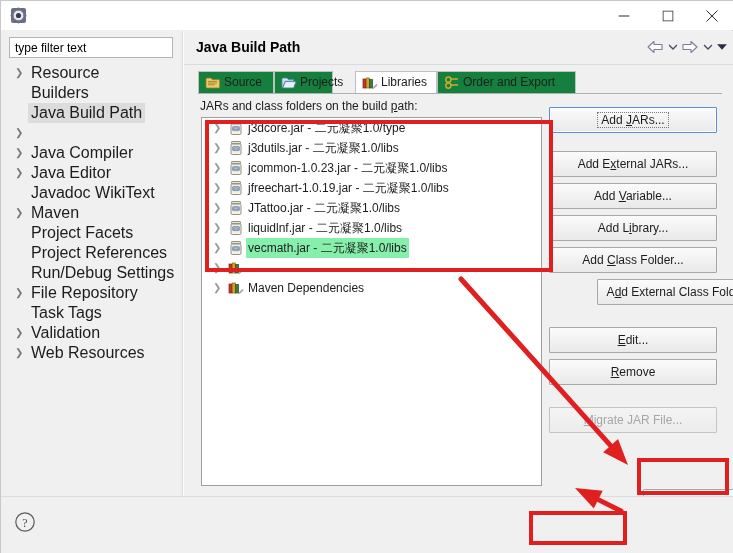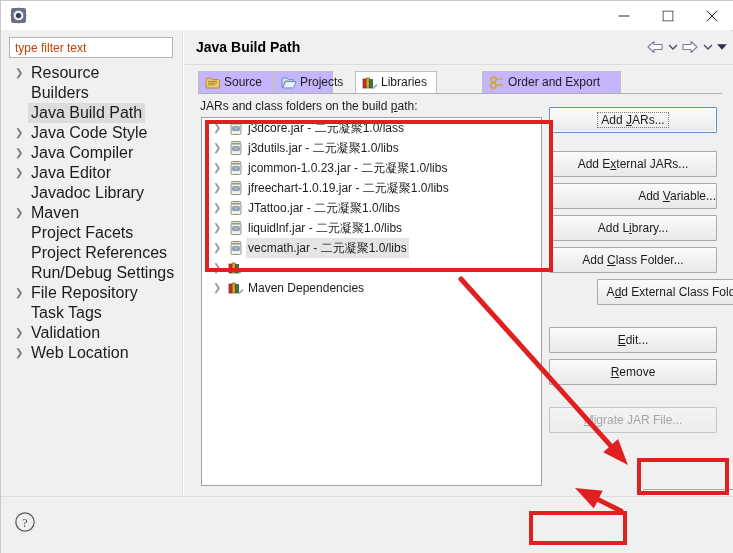--- a/index.html
+++ b/index.html
@@ -17,21 +17,21 @@
   .titlebar{position:absolute;left:0;top:0;width:733px;height:29px;background:#ffffff;}
   .title-icon{position:absolute;left:9px;top:6px;width:17px;height:17px;}
   .title-text{position:absolute;left:32px;top:5px;font-size:13px;color:#1c1c1c;white-space:nowrap;}
   .win-btn{position:absolute;top:0;width:44px;height:29px;background:transparent;border:0;padding:0;cursor:default;}
   .win-min{left:601px;}.win-max{left:645px;}.win-close{left:689px;}
   .win-btn svg{position:absolute;left:50%;top:50%;transform:translate(-50%,-50%);}
 
   
   .filter-box{position:absolute;left:8px;top:36px;width:164px;height:21px;
     background:#fff;border:1px solid #b4b4b4;box-sizing:border-box;}
-  .filter-box span{position:absolute;left:5px;top:3px;color:#c2410c;font-size:12px;}
+  .filter-box span{position:absolute;left:5px;top:3px;color:#000000;font-size:12px;}
 
   .tree{position:absolute;left:0px;top:62px;width:181px;height:432px;background:#f0f0f0;}
   .tree-row{position:relative;height:20px;line-height:20px;white-space:nowrap;}
   .tree-row .arrow{position:absolute;left:14px;top:0;width:10px;color:#7a7a7a;font-size:10px;line-height:20px;}
   .tree-row .lbl{position:absolute;left:30px;top:0;font-size:16px;}
   .tree-row.sel .lbl{background:#dcdcdc;padding:0 3px;left:27px;}
 
   
   .vdiv{position:absolute;left:181px;top:30px;width:1px;height:465px;background:#dcdcdc;}
   .vdiv2{position:absolute;left:182px;top:30px;width:1px;height:465px;background:#ffffff;}
@@ -44,38 +44,38 @@
 
   .navbar{position:absolute;right:6px;top:5px;height:22px;display:flex;align-items:center;gap:1px;}
   .nav-item{width:20px;height:20px;position:relative;cursor:default;}
   .nav-item svg{position:absolute;left:50%;top:50%;transform:translate(-50%,-50%);}
   .nav-chev{width:13px;height:20px;position:relative;cursor:default;}
   .nav-chev svg{position:absolute;left:50%;top:50%;transform:translate(-50%,-50%);}
 
   
   .tabs{position:absolute;left:14px;top:40px;width:524px;height:23px;}
   .tab{position:absolute;top:0;height:23px;box-sizing:border-box;
-    border:1px solid #c0c0c0;background:#c4b5fd;border-bottom:1px solid #b0b0b0;
+    border:1px solid #c0c0c0;background:#15803d;border-bottom:1px solid #b0b0b0;
     font-size:12px;line-height:21px;cursor:default;}
   .tab.active{background:#ffffff;border-bottom:1px solid #ffffff;}
   .tab .ticon{position:absolute;left:6px;top:3px;width:16px;height:16px;}
   .tab .tlbl{position:absolute;left:25px;top:0;white-space:nowrap;}
   .tabs-rule{position:absolute;left:14px;top:62px;width:524px;height:1px;background:#b0b0b0;}
 
   .list-label{position:absolute;left:16px;top:68px;font-size:12px;}
   .list-label u{text-decoration:underline;}
 
   
   .listbox{position:absolute;left:17px;top:86px;width:341px;height:369px;
     background:#ffffff;border:1px solid #a0a0a0;box-sizing:border-box;overflow:hidden;}
   .lrow{position:relative;height:20px;line-height:20px;white-space:nowrap;}
   .lrow .arrow{position:absolute;left:11px;top:0;width:10px;color:#9a9a9a;font-size:10px;line-height:20px;}
   .lrow .licon{position:absolute;left:26px;top:2px;width:16px;height:16px;}
   .lrow .llbl{position:absolute;left:46px;top:0;font-size:12px;}
-  .lrow.sel .llbl{background:#e5e5e5;padding:0 2px;left:44px;}
+  .lrow.sel .llbl{background:#86efac;padding:0 2px;left:44px;}
 
   
   .btn{position:absolute;box-sizing:border-box;
     background:linear-gradient(#fbfbfb,#e9e9e9);
     border:1px solid #a8a8a8;border-radius:1px;
     font-family:"Liberation Sans","DejaVu Sans",sans-serif;font-size:12px;color:#1c1c1c;
     text-align:center;cursor:default;padding:0;}
   .btn.side{left:365px;width:168px;height:26px;}
   .btn.focus{border:1px solid #5a8fd0;box-shadow:inset 0 0 0 1px #ffffff;}
   .btn.focus .inner{outline:1px dotted #7a7a7a;outline-offset:0;display:inline-block;padding:0 3px;}
@@ -140,33 +140,32 @@
       <div class="tree-row">
         <span class="arrow"></span>
         <span class="lbl">Builders</span>
       </div>
       <div class="tree-row sel">
         <span class="arrow"></span>
         <span class="lbl">Java Build Path</span>
       </div>
       <div class="tree-row">
         <span class="arrow">❯</span>
-        <span class="lbl">Java Code Style</span>
       </div>
       <div class="tree-row">
         <span class="arrow">❯</span>
         <span class="lbl">Java Compiler</span>
       </div>
       <div class="tree-row">
         <span class="arrow">❯</span>
         <span class="lbl">Java Editor</span>
       </div>
       <div class="tree-row">
         <span class="arrow"></span>
-        <span class="lbl">Javadoc Library</span>
+        <span class="lbl">Javadoc WikiText</span>
       </div>
       <div class="tree-row">
         <span class="arrow">❯</span>
         <span class="lbl">Maven</span>
       </div>
       <div class="tree-row">
         <span class="arrow"></span>
         <span class="lbl">Project Facets</span>
       </div>
       <div class="tree-row">
@@ -184,21 +183,21 @@
       <div class="tree-row">
         <span class="arrow"></span>
         <span class="lbl">Task Tags</span>
       </div>
       <div class="tree-row">
         <span class="arrow">❯</span>
         <span class="lbl">Validation</span>
       </div>
       <div class="tree-row">
         <span class="arrow">❯</span>
-        <span class="lbl">Web Location</span>
+        <span class="lbl">Web Resources</span>
       </div>
     </div>
 
   <div class="vdiv"></div>
   <div class="vdiv2"></div>
 
   <div class="panel">
 
     <div class="panel-head">
       <span class="panel-title">Java Build Path</span>
@@ -249,21 +248,21 @@
         </div>
         <div class="tab active" style="left: 157px; width: 82px;">
           <span class="ticon"><svg width="16" height="16" viewBox="0 0 16 16">
   <rect x="1" y="4" width="3" height="9" fill="#c0392b" stroke="#7d2018" stroke-width="0.7"></rect>
   <rect x="4.3" y="3" width="3" height="10" fill="#e0a020" stroke="#8a6410" stroke-width="0.7"></rect>
   <rect x="7.6" y="4.5" width="3" height="8.5" fill="#3d7a3d" stroke="#23521f" stroke-width="0.7"></rect>
   <path d="M10.5 13 L14.5 9.5 L15 10.5 L11.3 13.6 Z" fill="#e9e9e9" stroke="#7a7a7a" stroke-width="0.7"></path>
 </svg></span>
           <span class="tlbl">Libraries</span>
         </div>
-        <div class="tab" style="left: 239px; width: 139px; margin-left: 45px;">
+        <div class="tab" style="left: 239px; width: 139px;">
           <span class="ticon"><svg width="16" height="16" viewBox="0 0 16 16">
      <circle cx="4.4" cy="4.6" r="2.6" fill="none" stroke="#d0a82e" stroke-width="1.5"></circle>
      <circle cx="4.4" cy="10.6" r="2.6" fill="none" stroke="#d0a82e" stroke-width="1.5"></circle>
      <path d="M6.6 4 L14 4 M6.6 10 L14 10" stroke="#d0a82e" stroke-width="1.5" fill="none"></path>
             </svg></span>
           <span class="tlbl">Order and Export</span>
         </div>
       </div>
     <div class="tabs-rule"></div>
 
@@ -273,21 +272,21 @@
 
     <div class="listbox" id="listbox">
         <div class="lrow">
           <span class="arrow">❯</span>
           <span class="licon"><svg width="16" height="16" viewBox="0 0 16 16">
   <rect x="3.5" y="1.5" width="9" height="2.2" rx="0.6" fill="#e8e4d8" stroke="#8a8676" stroke-width="0.9"></rect>
   <rect x="3" y="4" width="10" height="10.5" rx="1.2" fill="#f3f0e6" stroke="#8a8676" stroke-width="0.9"></rect>
   <rect x="4.6" y="6.6" width="6.8" height="4" rx="0.6" fill="#c9d8ea" stroke="#6f87a6" stroke-width="0.8"></rect>
   <text x="8" y="9.9" font-size="3.6" font-family="Liberation Sans, sans-serif" fill="#2f4a6b" text-anchor="middle">010</text>
 </svg></span>
-          <span class="llbl">j3dcore.jar - 二元凝聚1.0/lass</span>
+          <span class="llbl">j3dcore.jar - 二元凝聚1.0/type</span>
         </div>
         <div class="lrow">
           <span class="arrow">❯</span>
           <span class="licon"><svg width="16" height="16" viewBox="0 0 16 16">
   <rect x="3.5" y="1.5" width="9" height="2.2" rx="0.6" fill="#e8e4d8" stroke="#8a8676" stroke-width="0.9"></rect>
   <rect x="3" y="4" width="10" height="10.5" rx="1.2" fill="#f3f0e6" stroke="#8a8676" stroke-width="0.9"></rect>
   <rect x="4.6" y="6.6" width="6.8" height="4" rx="0.6" fill="#c9d8ea" stroke="#6f87a6" stroke-width="0.8"></rect>
   <text x="8" y="9.9" font-size="3.6" font-family="Liberation Sans, sans-serif" fill="#2f4a6b" text-anchor="middle">010</text>
 </svg></span>
           <span class="llbl">j3dutils.jar - 二元凝聚1.0/libs</span>
@@ -359,21 +358,21 @@
   <rect x="7.6" y="4.5" width="3" height="8.5" fill="#3d7a3d" stroke="#23521f" stroke-width="0.7"></rect>
   <path d="M10.5 13 L14.5 9.5 L15 10.5 L11.3 13.6 Z" fill="#e9e9e9" stroke="#7a7a7a" stroke-width="0.7"></path>
 </svg></span>
           <span class="llbl">Maven Dependencies</span>
         </div>
       </div>
 
     <div id="sidebuttons">
         <button class="btn side focus" style="top: 76px;"><span class="inner">Add <u>J</u>ARs...</span></button>
         <button class="btn side" style="top: 120px;"><span class="inner">Add E<u>x</u>ternal JARs...</span></button>
-        <button class="btn side" style="top: 152px; text-align: right;"><span class="inner">Add <u>V</u>ariable...</span></button>
+        <button class="btn side" style="top: 152px;"><span class="inner">Add <u>V</u>ariable...</span></button>
         <button class="btn side" style="top: 184px;"><span class="inner">Add L<u>i</u>brary...</span></button>
         <button class="btn side" style="top: 216px;"><span class="inner">Add <u>C</u>lass Folder...</span></button>
         <button class="btn side" style="top: 248px; margin-left: 48px;"><span class="inner">A<u>d</u>d External Class Folder...</span></button>
         <button class="btn side" style="top: 296px;"><span class="inner"><u>E</u>dit...</span></button>
         <button class="btn side" style="top: 328px;"><span class="inner"><u>R</u>emove</span></button>
         <button class="btn side disabled" style="top: 376px;"><span class="inner"><u>M</u>igrate JAR File...</span></button>
       </div>
 
     <button class="btn apply-btn">
       <span id="applyLabel"><u>A</u>pply</span>

